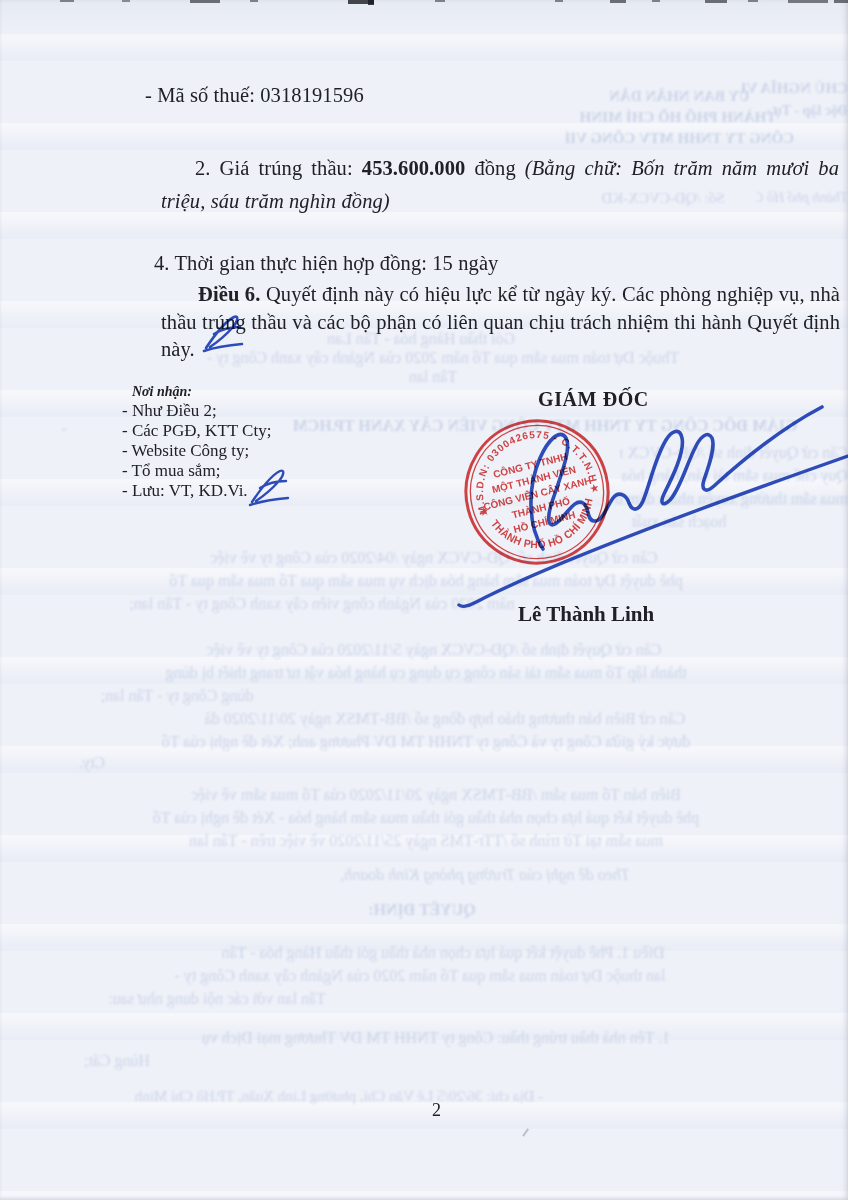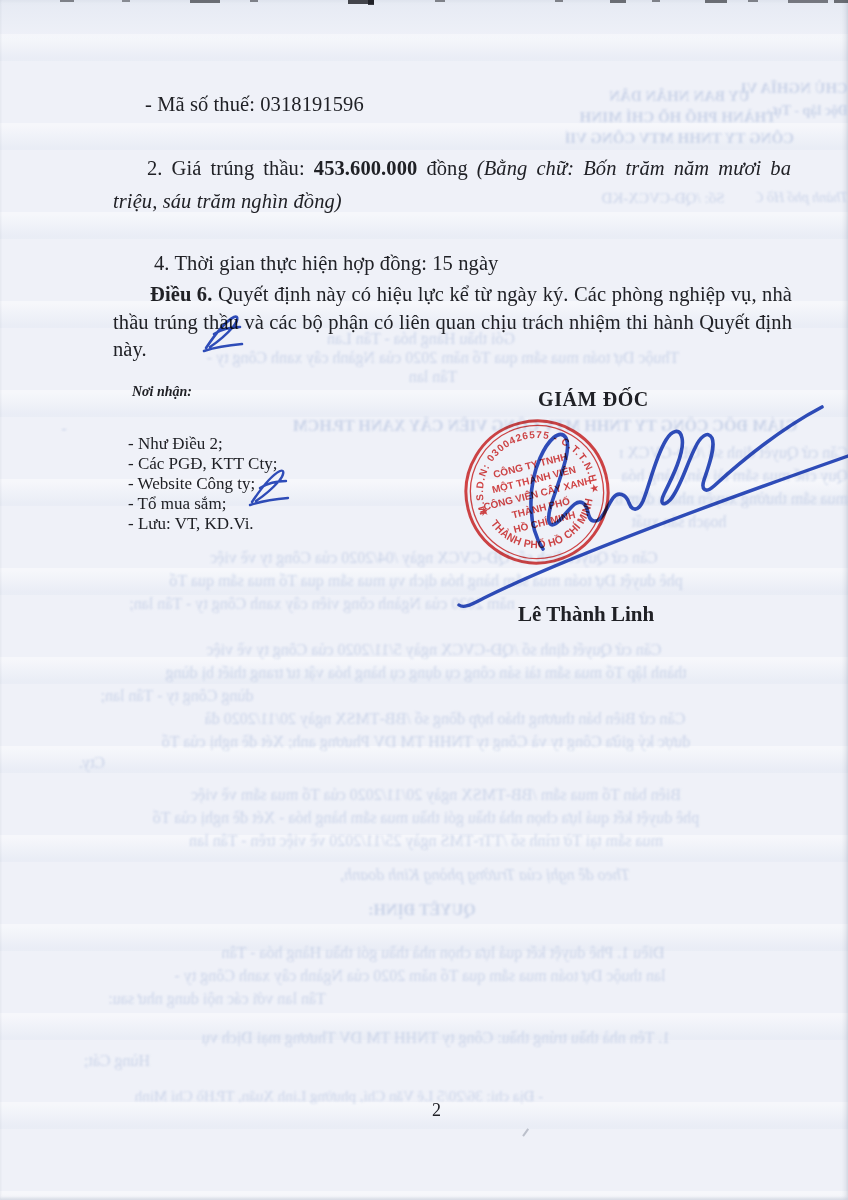--- a/index.html
+++ b/index.html
@@ -20,21 +20,21 @@
   
   #bleed-layer{position:absolute;inset:0;z-index:1;}
   .bleed-line{position:absolute;color:#bdc9e3;opacity:.72;filter:blur(.8px);
     transform:scaleX(-1);white-space:nowrap;overflow:hidden;text-align:center;
     font-family:"Liberation Serif",serif;}
   .bleed-line.b{font-weight:bold;}
   .bleed-line.i{font-style:italic;}
   
   .txt{position:absolute;color:#202126;z-index:2;}
   .body-size{font-size:20.5px;letter-spacing:.1px;}
-  .para{text-align:justify;}
+  .para{text-align:justify;margin-left:48px;}
   .bold{font-weight:bold;}
   .ital{font-style:italic;}
   .recip-head{font-weight:bold;font-style:italic;font-size:14px;}
   .recip-item{font-size:17px;line-height:20px;}
   .center{text-align:left;}
   .ink-blue{position:absolute;z-index:4;mix-blend-mode:multiply;}
   .seal{position:absolute;z-index:3;mix-blend-mode:multiply;opacity:.95;}
   .speck{position:absolute;z-index:2;}
 </style>
 </head>
@@ -91,34 +91,34 @@
       <div class="bleed-line i" style="left: 330px; top: 866px; width: 310px; font-size: 16px;">Theo đề nghị của Trưởng phòng Kinh doanh,</div>
       <div class="bleed-line b" style="left: 362px; top: 901px; width: 120px; font-size: 16px;">QUYẾT ĐỊNH:</div>
       <div class="bleed-line" style="left: 96px; top: 944px; width: 694px; font-size: 16px;">Điều 1. Phê duyệt kết quả lựa chọn nhà thầu gói thầu Hàng hóa - Tân</div>
       <div class="bleed-line" style="left: 62px; top: 967px; width: 716px; font-size: 16px;">lan thuộc Dự toán mua sắm qua Tổ năm 2020 của Ngành cây xanh Công ty -</div>
       <div class="bleed-line" style="left: 62px; top: 990px; width: 310px; font-size: 16px;">Tân lan với các nội dung như sau:</div>
       <div class="bleed-line" style="left: 96px; top: 1029px; width: 680px; font-size: 16px;">1. Tên nhà thầu trúng thầu: Công ty TNHH TM DV Thương mại Dịch vụ</div>
       <div class="bleed-line" style="left: 62px; top: 1052px; width: 110px; font-size: 16px;">Hùng Cát;</div>
       <div class="bleed-line" style="left: 100px; top: 1088px; width: 478px; font-size: 15px;">- Địa chỉ: 36/20/5 Lê Văn Chí, phường Linh Xuân, TP.Hồ Chí Minh</div>
     </div>
 
-  <div class="txt body-size" style="left:145px;top:93px;">- Mã số thuế: 0318191596</div>
+  <div class="txt body-size" style="left:145px;top:84px;">- Mã số thuế: 0318191596</div>
 
   <div class="txt body-size para" style="left:113px;top:152px;width:678px;line-height:33px;text-indent:34px;">
     <span>2. Giá trúng thầu: </span><span class="bold">453.600.000</span><span> đồng </span><span class="ital">(Bằng chữ: Bốn trăm năm mươi ba triệu, sáu trăm nghìn đồng)</span>
   </div>
 
   <div class="txt body-size" style="left:154px;top:252px;">4. Thời gian thực hiện hợp đồng:  15 ngày</div>
 
   <div class="txt body-size para" style="left:113px;top:281px;width:679px;line-height:27.5px;text-indent:37px;">
     <span class="bold">Điều 6.</span><span> Quyết định này có hiệu lực kể từ ngày ký. Các phòng nghiệp vụ, nhà thầu trúng thầu và các bộ phận có liên quan chịu trách nhiệm thi hành Quyết định này.</span>
   </div>
 
   <div class="txt recip-head" style="left:132px;top:384px;">Nơi nhận:</div>
-  <div class="txt" style="left:128px;top:401px;margin-top:33px;" id="recip-list">
+  <div class="txt" style="left:122px;top:401px;" id="recip-list">
       <div class="recip-item">- Như Điều 2;</div>
       <div class="recip-item">- Các PGĐ, KTT Cty;</div>
       <div class="recip-item">- Website Công ty;</div>
       <div class="recip-item">- Tổ mua sắm;</div>
       <div class="recip-item">- Lưu: VT, KD.Vi.</div>
     </div>
 
   <div class="txt bold center" style="left:538px;top:388px;width:180px;font-size:20px;letter-spacing:.6px;">GIÁM ĐỐC</div>
   <div class="txt bold center" style="left:518px;top:602px;width:220px;font-size:21px;">Lê Thành Linh</div>
 

